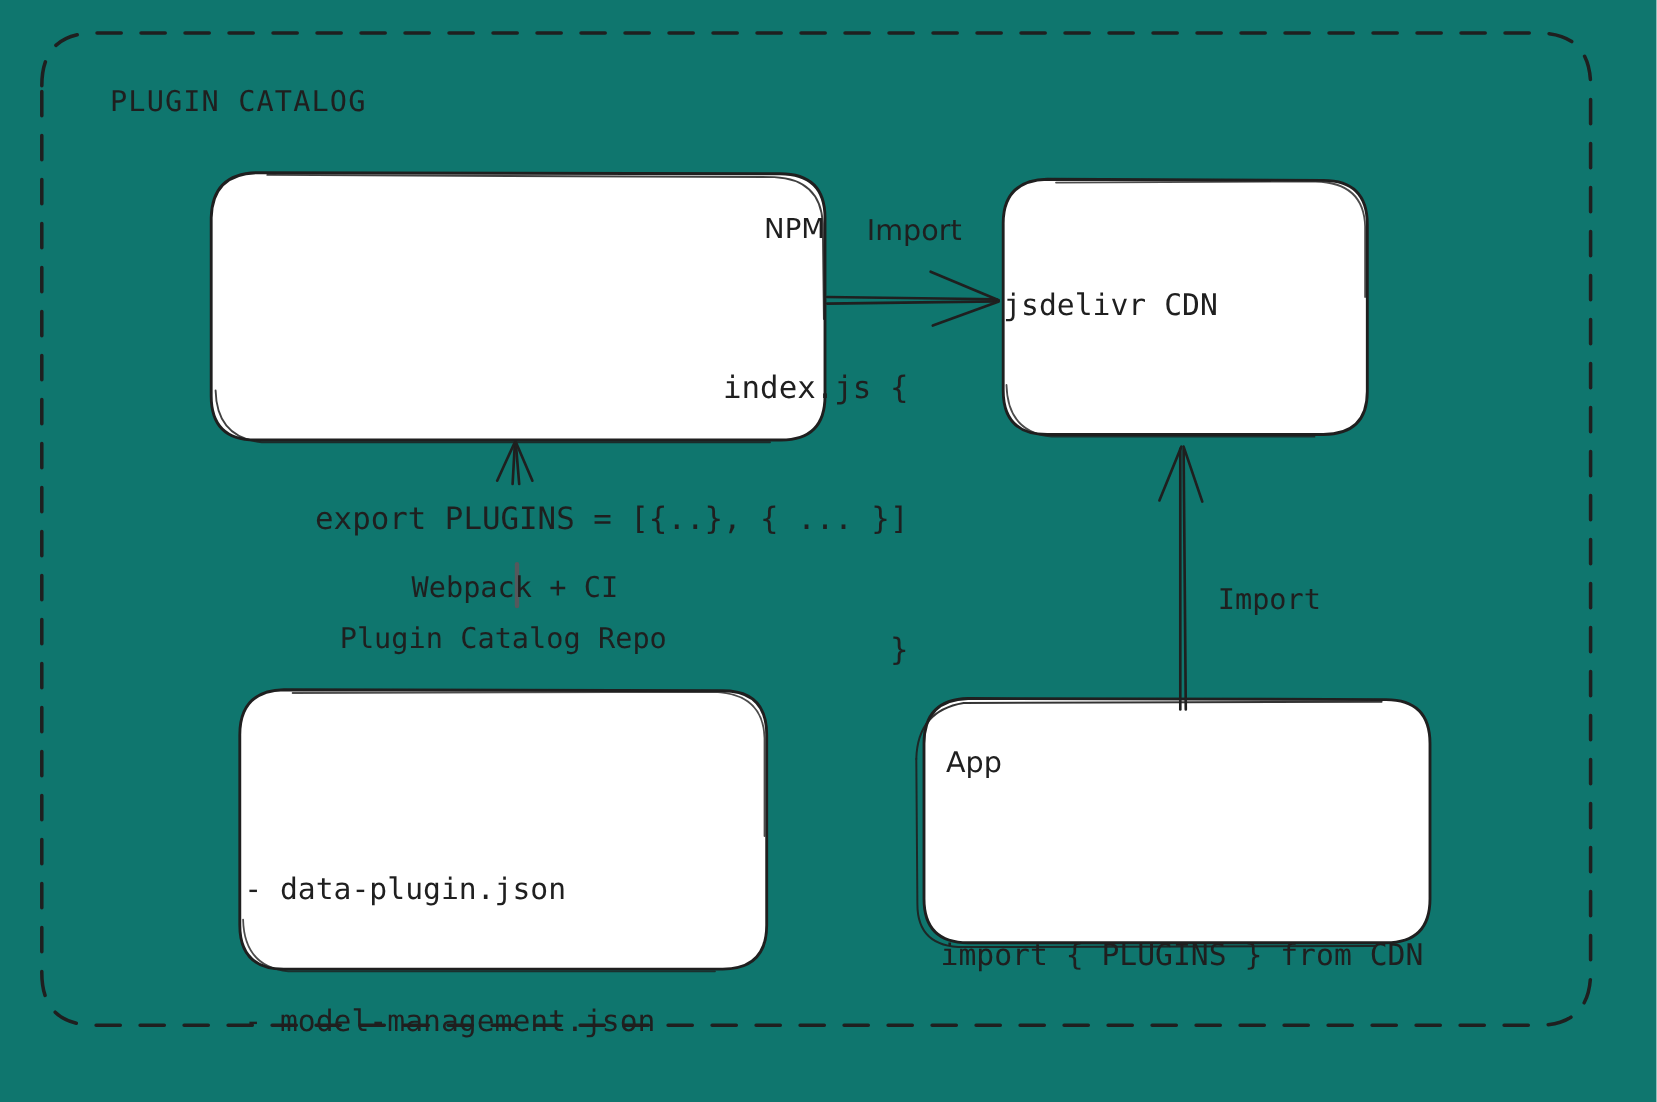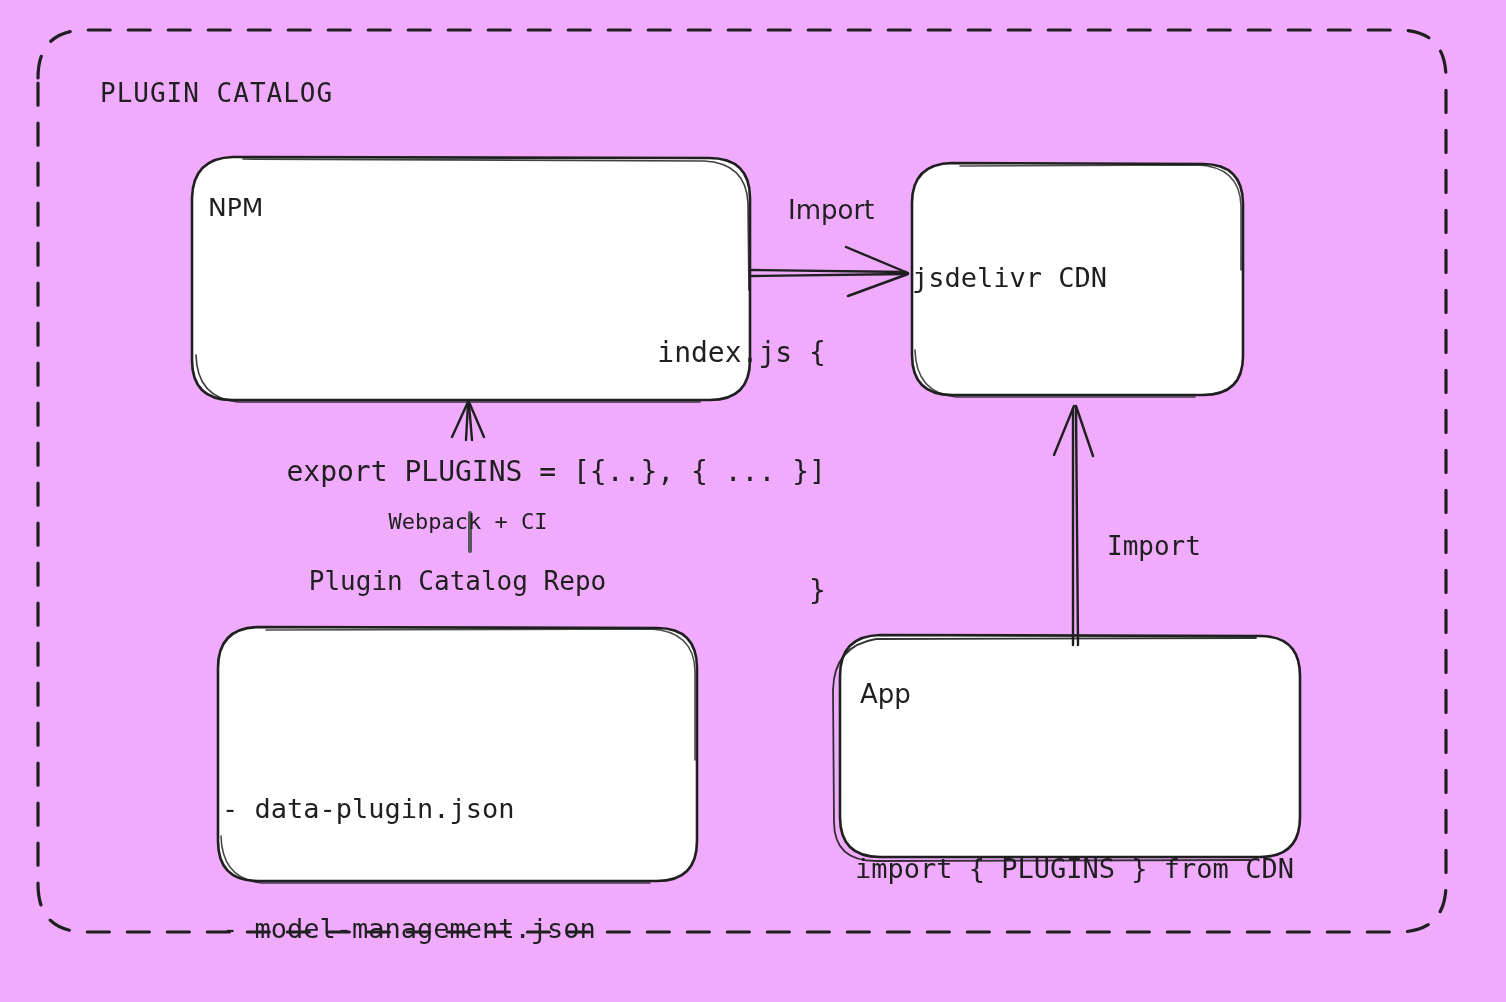--- a/index.html
+++ b/index.html
@@ -4,21 +4,21 @@
 <style>
   html, body {
     margin: 0;
     padding: 0;
     background: #ffffff;
   }
   #canvas {
     position: relative;
     width: 1506px;
     height: 1002px;
-    background: #f0abfc;
+    background: #0f766e;
     overflow: hidden;
     font-family: "DejaVu Sans Mono", monospace;
     color: #1f1f1f;
   }
   svg.layer {
     position: absolute;
     left: 0;
     top: 0;
     width: 1506px;
     height: 1002px;
@@ -34,24 +34,23 @@
   .group-title {
     left: 100px;
     top: 80px;
     font-size: 26px;
     letter-spacing: 1px;
   }
   .npm-title {
     left: 192px;
     top: 195px;
     width: 558px;
-    text-align: left;
+    text-align: right;
     font-size: 25px;
     font-family: "DejaVu Sans", sans-serif;
-    margin-left: 16px;
   }
   .npm-code {
     left: 219px;
     top: 253px;
     font-size: 28px;
     line-height: 1.42;
     text-align: right;
   }
   .cdn-title {
     left: 912px;
@@ -63,21 +62,21 @@
     left: 788px;
     top: 197px;
     font-size: 26px;
     font-family: "DejaVu Sans", sans-serif;
   }
   .webpack-label {
     left: 338px;
     top: 448px;
     width: 260px;
     text-align: center;
-    font-size: 22px;
+    font-size: 26px;
     line-height: 1.35;
   }
   .repo-label {
     left: 218px;
     top: 568px;
     width: 479px;
     text-align: center;
     font-size: 26px;
   }
   .repo-list {

